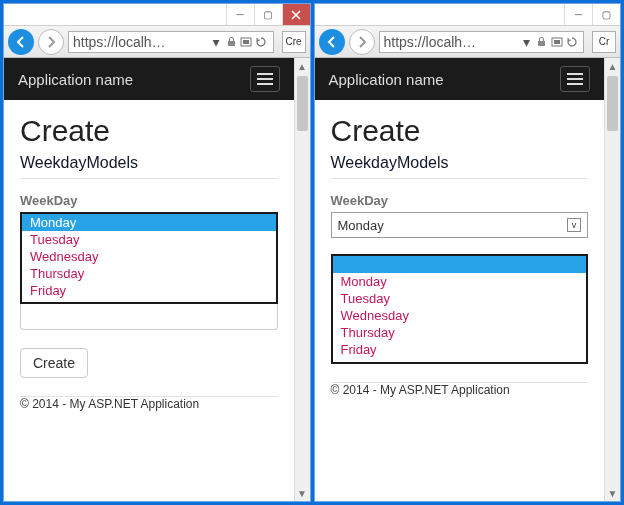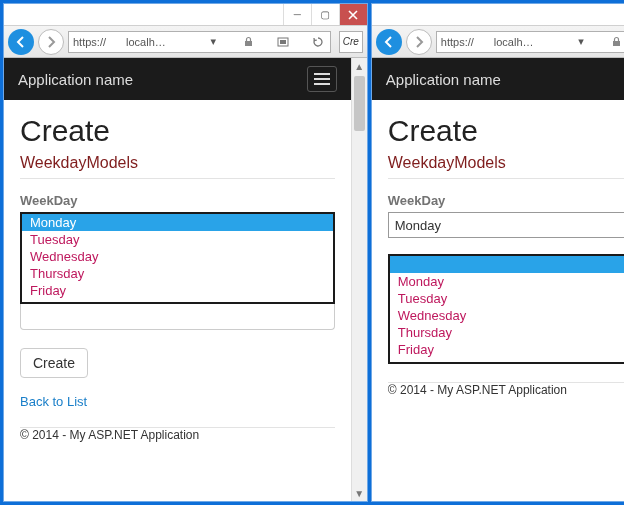--- a/index.html
+++ b/index.html
@@ -12,40 +12,40 @@
   .winbtn { width: 28px; display: flex; align-items: center; justify-content: center; font-size: 10px; color: #555; border-left: 1px solid #ddd; cursor: pointer; }
   .winbtn.close { background: #c8504f; color: #fff; font-size: 13px; }
   .winbtn.close svg { width:10px; height:10px; }
 
   
   .ietoolbar { height: 32px; background: linear-gradient(#f4f4f4,#e6e6e6); border-bottom: 1px solid #bdbdbd; display: flex; align-items: center; padding: 0 4px; gap: 4px; }
   .navcircle { width: 26px; height: 26px; border-radius: 50%; display: flex; align-items: center; justify-content: center; }
   .navcircle.back { background: #1e8fe0; }
   .navcircle.fwd  { background: #fff; border: 1px solid #bcbcbc; }
   .navcircle svg { width: 14px; height: 14px; }
-  .addr { flex: 1; height: 22px; background: #fff; border: 1px solid #b0b0b0; display: flex; align-items: center; padding: 0 4px; font-size: 11px; color: #555; gap: 20px; overflow: hidden; }
+  .addr { flex: 1; height: 22px; background: #fff; border: 1px solid #b0b0b0; display: flex; align-items: center; padding: 0 4px; font-size: 14px; color: #555; gap: 0; overflow: hidden; }
   .lockicon { color:#888; }
   .tbicon { width: 15px; height: 15px; display:flex; align-items:center; justify-content:center; color:#555; }
-  .tabstrip { width: 24px; height:22px; border:1px solid #b0b0b0; background:#fff; display:flex; align-items:center; justify-content:center; font-size:10px; color:#333; margin-left:4px; overflow:hidden;font-style:italic; }
+  .tabstrip { width: 24px; height:22px; border:1px solid #b0b0b0; background:#fff; display:flex; align-items:center; justify-content:center; font-size:10px; color:#333; margin-left:4px; overflow:hidden; }
 
   
   .pagewrap { flex:1; display:flex; overflow:hidden; }
   .page { flex:1; background:#fff; overflow:hidden; }
   .vscroll { width:16px; background:#f0f0f0; border-left:1px solid #ddd; position:relative; }
   .vscroll .arrow { height:16px; display:flex; align-items:center; justify-content:center; color:#777; font-size:10px; }
   .vscroll .thumb { position:absolute; left:2px; right:2px; background:#c6c6c6; border-radius:2px; }
 
   .appheader { background:#1b1b1b; color:#ddd; height:42px; display:flex; align-items:center; justify-content:space-between; padding:0 14px;gap:9px; }
   .appheader .title { font-size:15px; }
   .hamburger { width:30px; height:26px; border:1px solid #555; border-radius:3px; display:flex; flex-direction:column; justify-content:center; align-items:center; gap:3px; cursor:pointer; }
   .hamburger span { display:block; width:16px; height:2px; background:#ddd; }
 
   .content { padding: 14px 16px 10px; }
   h1 { font-size: 30px; font-weight: 400; color:#222; margin-bottom:6px; }
-  h3 { font-size: 16px; font-weight: 400; color:#7f1d1d; margin-bottom: 4px; }
+  h3 { font-size: 16px; font-weight: 400; color:#0f172a; margin-bottom: 4px; }
   .hr { border-top:1px solid #e3e3e3; margin: 6px 0 14px; }
   .fieldlabel { font-size:13px; font-weight:700; color:#737373; margin-bottom:4px; }
   .listbox { border:2px solid #1a1a1a; background:#fff; font-size:13px; }
   .listbox .opt { padding:1px 8px; color:#be185d; cursor:pointer; }
   .listbox .opt.sel { background:#29a3e8; color:#fff; }
   .under { height:26px; border:1px solid #ccc; border-top:none; border-radius:0 0 4px 4px; margin-top:0; }
   .selectbox { height:26px; border:1px solid #999; display:flex; align-items:center; justify-content:space-between; padding:0 6px; font-size:13px; color:#333; cursor:pointer; }
   .createbtn { margin-top:18px; padding:6px 12px; border:1px solid #ccc; border-radius:4px; background:#fff; font-size:14px; color:#333; cursor:pointer; }
   .linkback { display:block; margin-top:16px; color:#1a7fc9; font-size:13px; text-decoration:none; }
   .footer { border-top:1px solid #e3e3e3; margin-top:18px; font-size:12px; color:#333; }
@@ -121,21 +121,20 @@
           <div class="fieldlabel">WeekDay</div>
           <div class="listbox" style="height:92px;">
             <div class="opt sel">Monday</div>
             <div class="opt">Tuesday</div>
             <div class="opt">Wednesday</div>
             <div class="opt">Thursday</div>
             <div class="opt">Friday</div>
           </div>
           <div class="under"></div>
           <button class="createbtn">Create</button>
-          <a href="#" class="linkback">Back to List</a>
           <div class="footer">© 2014 - My ASP.NET Application</div>
         </div>
       </div>
       <div class="vscroll">
         <div class="arrow">▲</div>
         <div class="thumb" style="top:18px;height:55px;"></div>
         <div class="arrow" style="position:absolute;bottom:0;left:0;right:0;">▼</div>
       </div>
     </div>
   </div>

